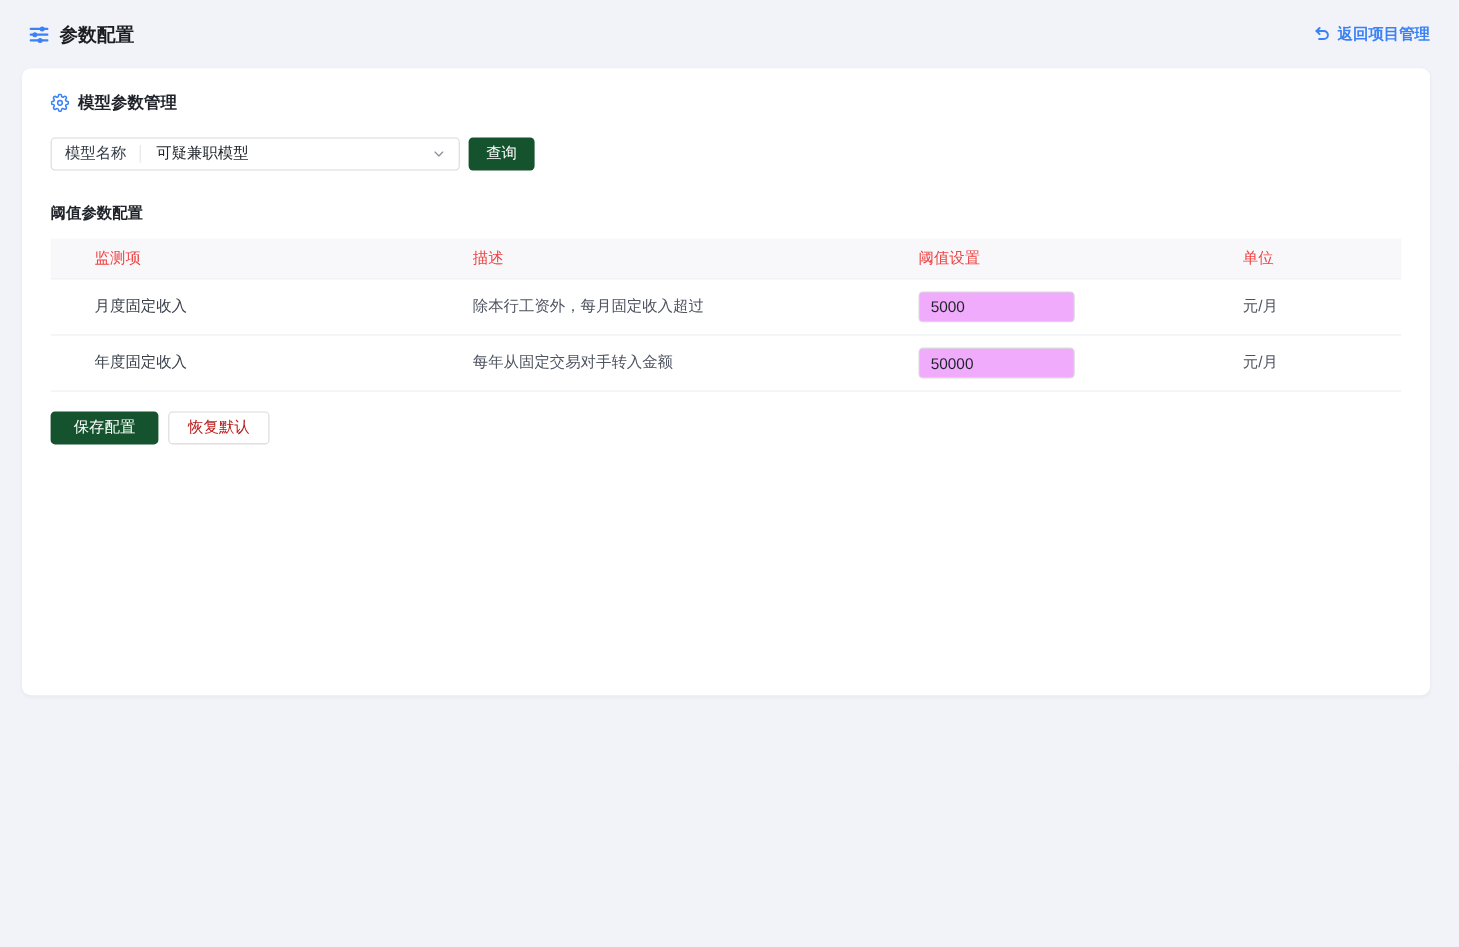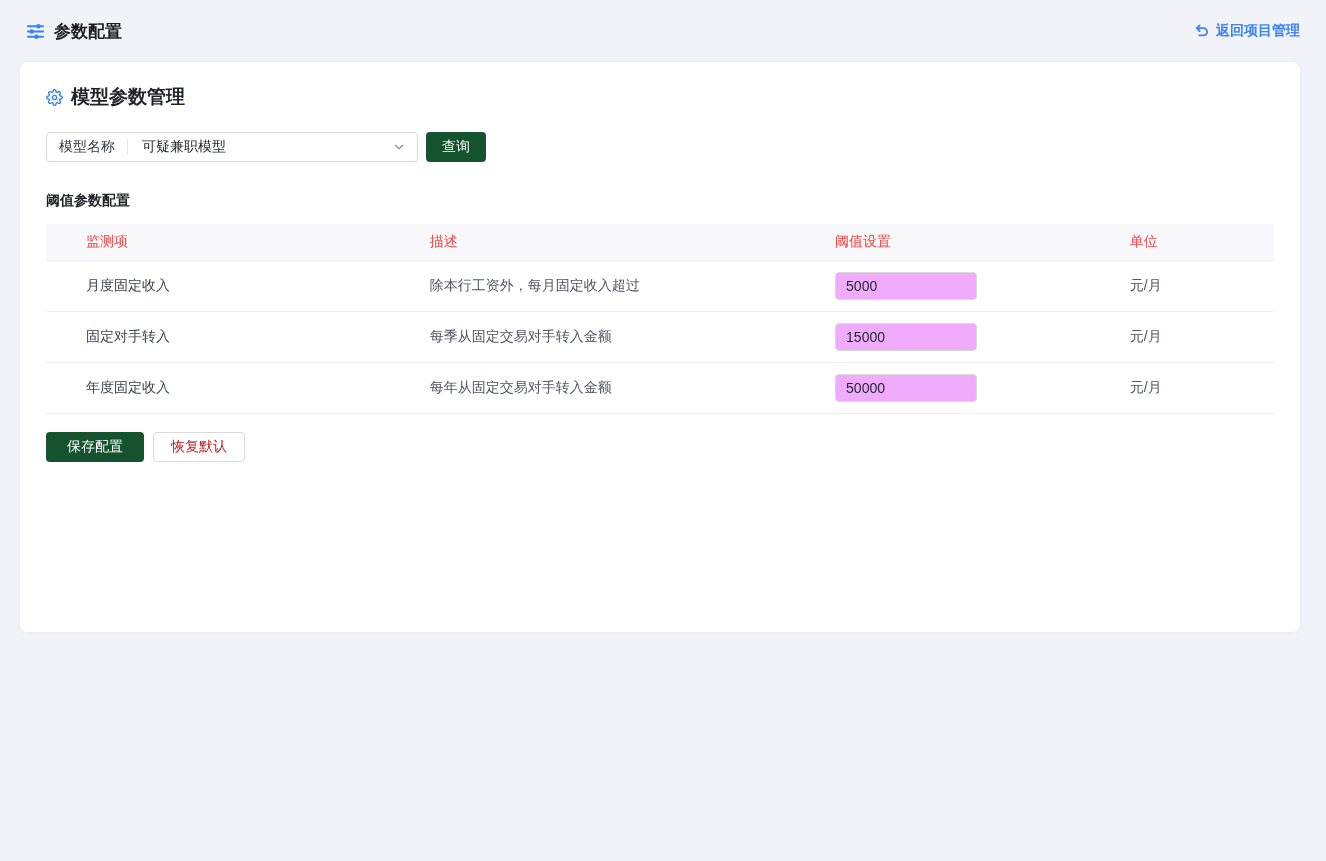--- a/index.html
+++ b/index.html
@@ -26,21 +26,21 @@
   }
   .card {
     margin: 0 26px 0 20px;
     height: 570px;
     background: #ffffff;
     border-radius: 8px;
     box-shadow: 0 1px 4px rgba(30,40,80,0.05);
     padding: 22px 26px;
   }
   .panel-head { display: flex; align-items: center; gap: 8px; }
-  .panel-title { font-size: 19px; font-weight: 700; color: #1f2329; }
+  .panel-title { font-size: 15px; font-weight: 700; color: #1f2329; }
   .query-row { margin-top: 22px; display: flex; align-items: center; }
   .select {
     width: 372px; height: 30px;
     border: 1px solid #d9d9d9; border-radius: 4px;
     background: #fff;
     display: flex; align-items: center;
     cursor: pointer;
     font-size: 14px;
   }
   .select-label { padding: 0 12px; color: #333a45; white-space: nowrap; }
@@ -157,28 +157,20 @@
     <tbody>
       <tr>
         <td class="c-item">月度固定收入</td>
         <td class="c-desc">除本行工资外，每月固定收入超过</td>
         <td class="c-input">
           <input class="threshold-input" type="text" value="5000" style="">
         </td>
         <td class="c-unit">元/月</td>
       </tr>
       <tr>
-        <td class="c-item">固定对手转入</td>
-        <td class="c-desc">每季从固定交易对手转入金额</td>
-        <td class="c-input">
-          <input class="threshold-input" type="text" value="15000" style="">
-        </td>
-        <td class="c-unit">元/月</td>
-      </tr>
-      <tr>
         <td class="c-item">年度固定收入</td>
         <td class="c-desc">每年从固定交易对手转入金额</td>
         <td class="c-input">
           <input class="threshold-input" type="text" value="50000" style="">
         </td>
         <td class="c-unit">元/月</td>
       </tr>
     </tbody>
   </table>
 

